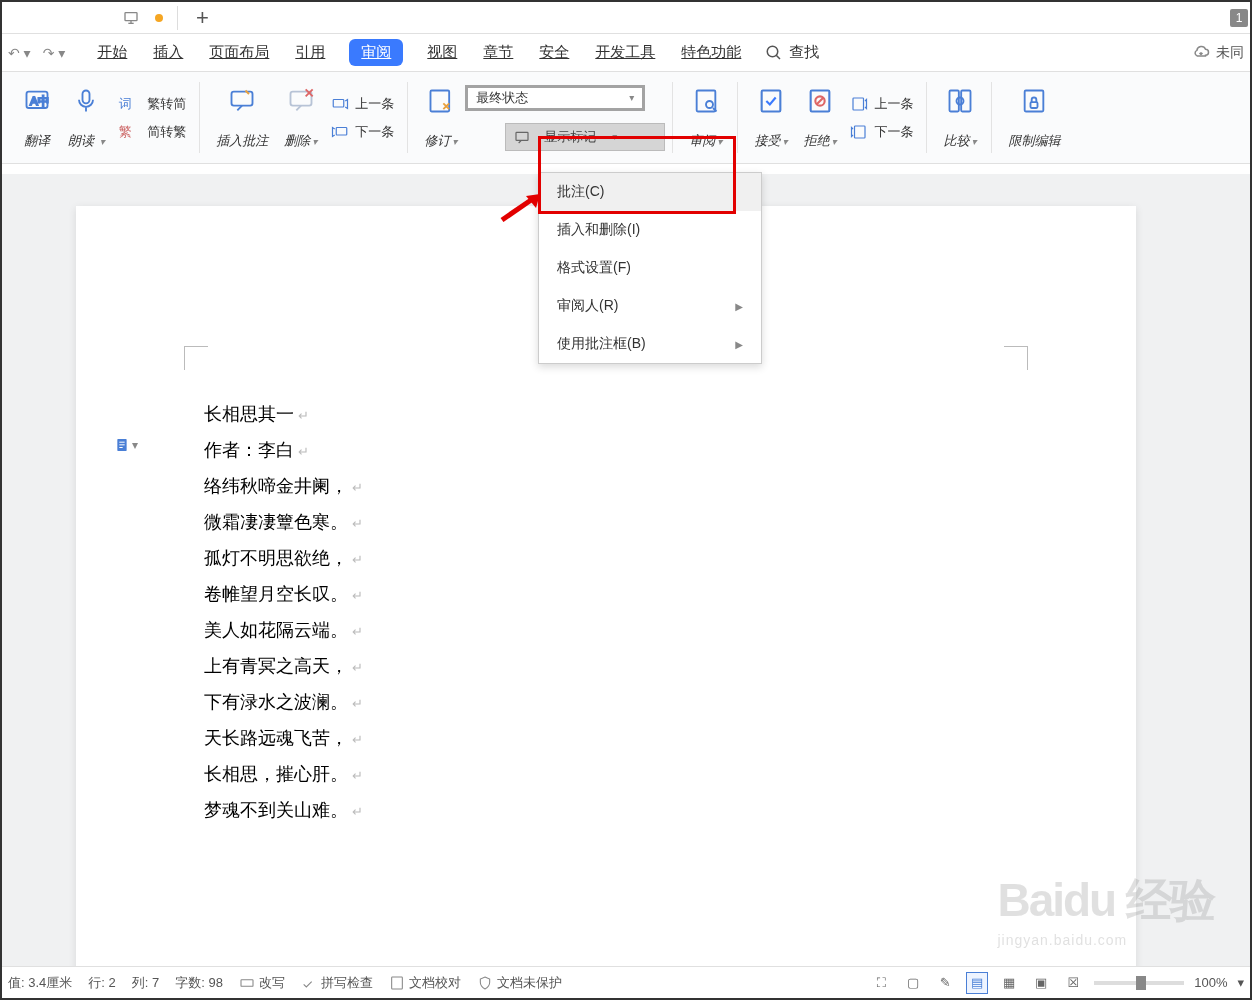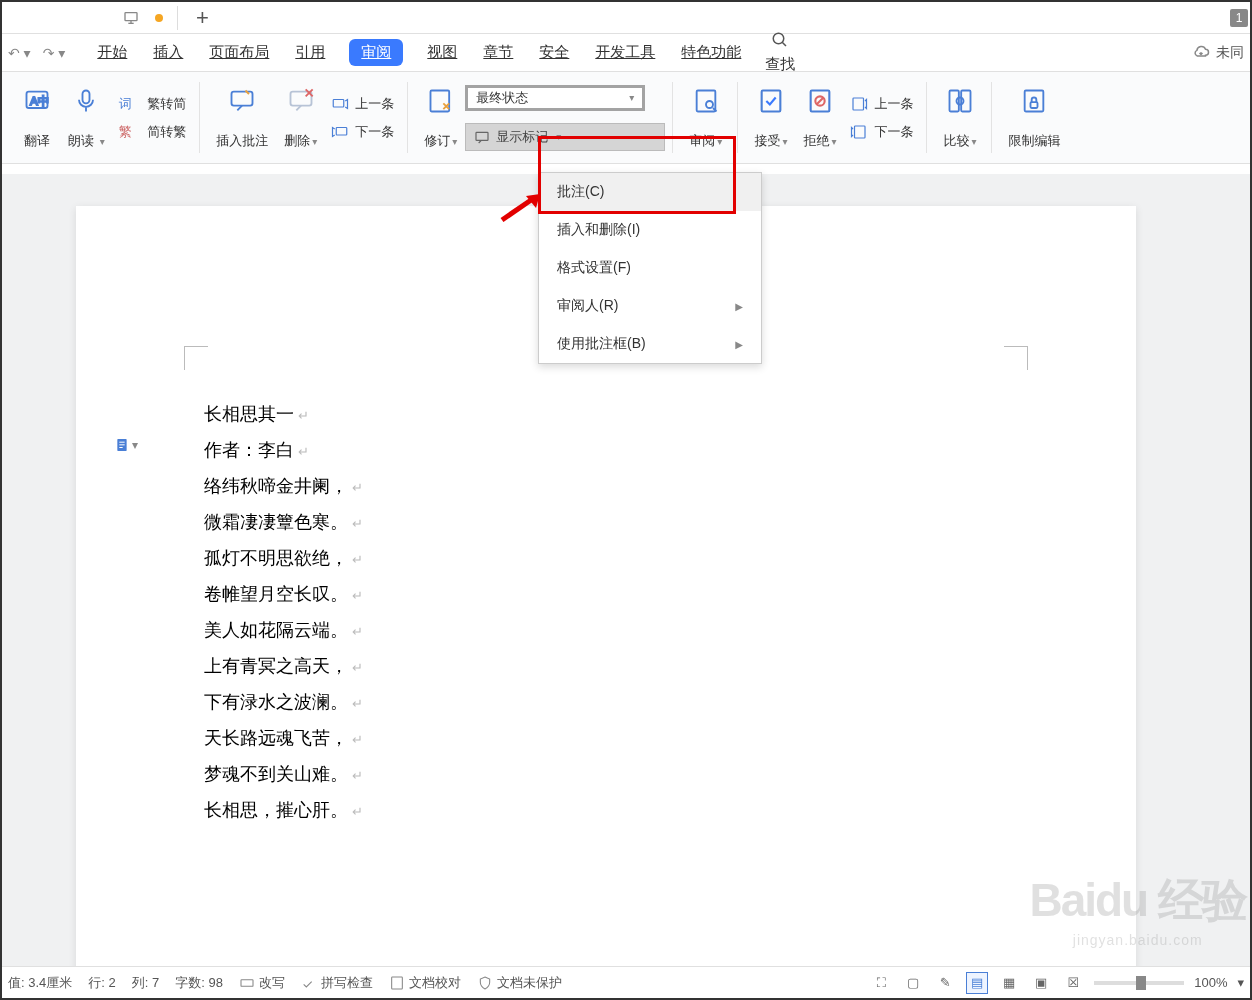--- a/index.html
+++ b/index.html
@@ -13,39 +13,39 @@
 .titlebar .divider-v { width: 1px; height: 24px; background: #ddd; margin: 0 4px; }
 .titlebar .plus { font-size: 22px; color: #555; margin-left: 14px; cursor: pointer; }
 .titlebar .right-badge { margin-left: auto; width: 18px; height: 18px; background: #888; color: #fff; font-size: 12px; text-align: center; line-height: 18px; border-radius: 2px; margin-right: 2px; }
 
 
 .menubar { height: 38px; display: flex; align-items: center; padding: 0 6px; gap: 22px; font-size: 15px; color: #333; border-bottom: 1px solid #e0e0e0; }
 .menubar .qat { display: flex; gap: 12px; margin-right: 8px; align-items: center; }
 .menubar .qat-item { color: #888; font-size: 14px; cursor: pointer; }
 .menubar .tab { cursor: pointer; padding: 4px 2px; text-decoration: underline; }
 .menubar .tab.active { background: #3a7afe; color: #fff; border-radius: 6px; padding: 4px 12px; }
-.menubar .search-group { display: flex; align-items: center; gap: 6px; cursor: pointer; flex-direction: column; }
+.menubar .search-group { display: flex; align-items: center; gap: 6px; cursor: pointer; }
 .menubar .right-area { margin-left: auto; display: flex; align-items: center; gap: 6px; color: #555; font-size: 14px; }
 .menubar .cloud-icon { width: 18px; height: 18px; }
 
 
 .ribbon { height: 92px; display: flex; align-items: stretch; border-bottom: 1px solid #e0e0e0; background: #fafbfc; padding: 0 4px; }
 .ribbon .group { display: flex; align-items: center; padding: 0 8px; position: relative; }
 .ribbon .group::after { content: ''; position: absolute; right: 0; top: 10px; bottom: 10px; width: 1px; background: #e3e3e3; }
 .ribbon .group:last-child::after { display: none; }
 .ribbon .big-btn { display: flex; flex-direction: column; align-items: center; gap: 16px; padding: 4px 8px; cursor: pointer; }
 .ribbon .big-btn .glyph { width: 30px; height: 30px; color: #4a7fd6; display:flex; align-items:center; justify-content:center; }
-.ribbon .big-btn .lbl { font-size: 13px; color: #333; }
+.ribbon .big-btn .lbl { font-size: 13px; color: #333; font-style: italic; }
 .ribbon .stack { display: flex; flex-direction: column; gap: 6px; justify-content: center; }
 .ribbon .row-btn { display: flex; align-items: center; gap: 6px; padding: 2px 6px; cursor: pointer; font-size: 13px; color: #333; }
 .ribbon .row-btn .ric { width: 18px; height: 18px; color: #4a7fd6; }
 .ribbon .caret { font-size: 10px; color: #888; margin-left: 2px; }
 
 .state-select { height: 26px; width: 180px; border: 3px solid #a3a3a3; background: #fff; padding: 0 8px; font-size: 13px; color: #333; display: flex; align-items: center; justify-content: space-between; cursor: pointer; }
-.mark-btn { height: 28px; padding: 0 8px; background: #d5d5d5; border: 1px solid #bbb; display: flex; align-items: center; gap: 6px; font-size: 13px; color: #444; cursor: pointer; margin-top: 6px; }
+.mark-btn { height: 28px; padding: 0 8px; background: #d5d5d5; border: 1px solid #bbb; display: flex; align-items: center; gap: 14px; font-size: 13px; color: #444; cursor: pointer; margin-top: 6px; margin-left: 40px; }
 
 
 .dropdown { position: absolute; top: 170px; left: 536px; width: 224px; background: #fff; border: 1px solid #ccc; box-shadow: 0 3px 8px rgba(0,0,0,0.15); z-index: 50; }
 .dropdown .dd-item { height: 38px; display: flex; align-items: center; padding: 0 18px; font-size: 14px; color: #333; cursor: pointer; position: relative; }
 .dropdown .dd-item.hover { background: #f0f0f0; }
 .dropdown .dd-item .arrow-r { margin-left: auto; font-size: 10px; color: #888; }
 
 
 .red-box { position: absolute; top: 134px; left: 536px; width: 198px; height: 78px; border: 3px solid #e20000; z-index: 60; pointer-events: none; }
 .red-arrow { position: absolute; top: 190px; left: 498px; z-index: 60; }
@@ -62,21 +62,21 @@
 .content .line::after { content: '↵'; color: #bbb; font-size: 13px; margin-left: 4px; font-family: sans-serif; }
 
 
 .statusbar { position: absolute; bottom: 0; left: 0; right: 0; height: 32px; background: #fff; border-top: 1px solid #e0e0e0; display: flex; align-items: center; font-size: 13px; color: #555; padding: 0 6px; gap: 16px; }
 .statusbar .sb-item { display: flex; align-items: center; gap: 4px; cursor: pointer; }
 .statusbar .sb-right { margin-left: auto; display: flex; align-items: center; gap: 10px; }
 .statusbar .view-btn { width: 22px; height: 22px; border: 1px solid transparent; display:flex; align-items:center; justify-content:center; color:#666; cursor:pointer; }
 .statusbar .view-btn.active { border-color: #4a7fd6; color: #4a7fd6; background:#eef4ff; }
 .statusbar .zoom-track { width: 90px; height: 4px; background: #ddd; position: relative; }
 .statusbar .zoom-thumb { width: 10px; height: 14px; background: #888; position: absolute; top: -5px; left: 42px; }
-.watermark { position: absolute; right: 4px; bottom: 50px; opacity: 0.25; pointer-events: none; font-family: Arial; color:#888; text-align:center; }
+.watermark { position: absolute; right: 36px; bottom: 50px; opacity: 0.25; pointer-events: none; font-family: Arial; color:#888; text-align:left; }
 .watermark .big { font-size: 46px; font-weight: bold; letter-spacing:-2px; }
 .watermark .small { font-size: 14px; letter-spacing: 1px; }
 
 svg { display: block; }
 </style>
 </head>
 <body>
 
 <div class="titlebar">
   <div class="empty-left"></div>
@@ -309,22 +309,22 @@
       <div class="line">长相思其一</div>
       <div class="line">作者：李白</div>
       <div class="line">络纬秋啼金井阑，</div>
       <div class="line">微霜凄凄簟色寒。</div>
       <div class="line">孤灯不明思欲绝，</div>
       <div class="line">卷帷望月空长叹。</div>
       <div class="line">美人如花隔云端。</div>
       <div class="line">上有青冥之高天，</div>
       <div class="line">下有渌水之波澜。</div>
       <div class="line">天长路远魂飞苦，</div>
+      <div class="line">长相思，摧心肝。</div>
       <div class="line">梦魂不到关山难。</div>
-      <div class="line">长相思，摧心肝。</div>
     </div>
   </div>
 </div>
 
 <div class="dropdown">
   <div class="dd-item hover">
       <span>批注(C)</span>
     </div>
   <div class="dd-item">
       <span>插入和删除(I)</span>

